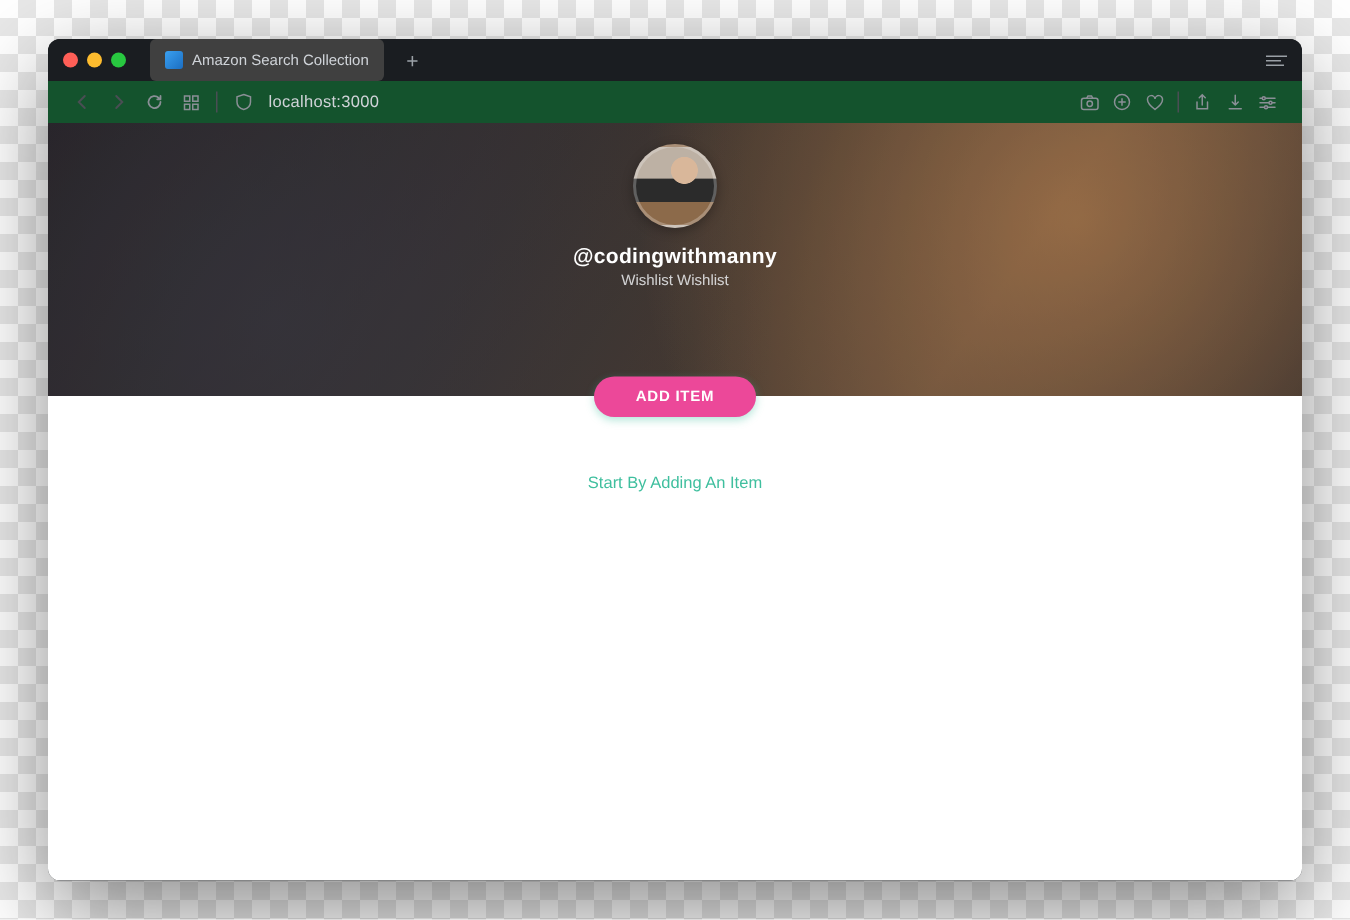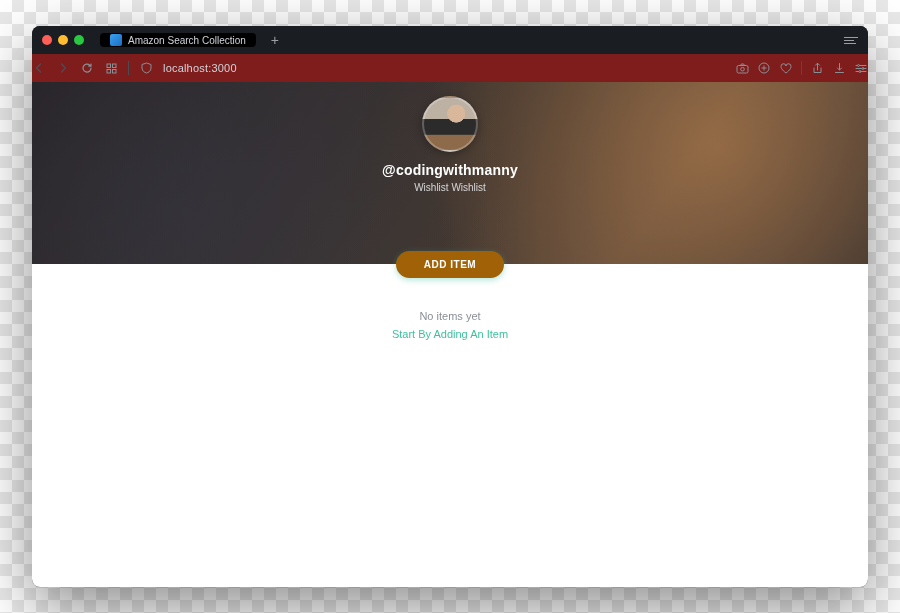--- a/index.html
+++ b/index.html
@@ -33,22 +33,22 @@
       position: relative;
     }
     .traffic-lights { display: flex; gap: 6px; margin-right: 8px; }
     .tl { width: 10px; height: 10px; border-radius: 50%; }
     .tl.close { background: #ff5f57; }
     .tl.min { background: #febc2e; }
     .tl.max { background: #28c840; }
     .tab {
       display: flex;
       align-items: center;
-      background: #000000;
-      height: 14px;
+      background: #404040;
+      height: 28px;
       padding: 0 10px;
       border-radius: 4px;
       gap: 6px;
       font-size: 10px;
       color: #cfd3d8;
     }
     .tab-favicon {
       width: 12px; height: 12px;
       background: linear-gradient(135deg,#3aa0f0,#1b6ec2);
       border-radius: 2px;
@@ -66,24 +66,24 @@
     .menu-lines {
       width: 16px; display: flex; flex-direction: column; gap: 2px;
       cursor: pointer;
     }
     .menu-lines span { height: 1px; background: #9aa0a6; }
     .menu-lines span:nth-child(1){width:14px;}
     .menu-lines span:nth-child(2){width:10px;}
     .menu-lines span:nth-child(3){width:12px;}
     .addr-bar {
       height: 28px;
-      background: #7f1d1d;
-      display: flex;
-      align-items: center;
-      padding: 0 0;
+      background: #14532d;
+      display: flex;
+      align-items: center;
+      padding: 0 16px;
       gap: 10px;
       font-size: 11px;
       color: #b8bcc2;
     }
     .nav-arrow, .tb-icon {
       width: 14px; height: 14px;
       display: flex; align-items: center; justify-content: center;
       color: #8a8f96; cursor: pointer;
       font-size: 12px;
     }
@@ -137,21 +137,21 @@
     }
     .add-row {
       height: 26px;
       position: relative;
       display: flex;
       justify-content: center;
     }
     .add-btn {
       position: absolute;
       top: -13px;
-      background: #a16207;
+      background: #ec4899;
       color: #fff;
       border: none;
       font-size: 10px;
       font-weight: 700;
       letter-spacing: 0.5px;
       padding: 8px 28px;
       border-radius: 14px;
       cursor: pointer;
       box-shadow: 0 2px 6px rgba(63,191,158,0.4);
     }
@@ -274,18 +274,17 @@
   <div class="content">
     <div class="hero">
       <div class="avatar"></div>
       <div class="handle">@codingwithmanny</div>
       <div class="subtitle">Wishlist Wishlist</div>
     </div>
     <div class="add-row">
       <button class="add-btn">ADD ITEM</button>
     </div>
     <div class="empty-state">
-      <div class="empty-msg">No items yet</div>
       <a class="empty-link">Start By Adding An Item</a>
     </div>
   </div>
 
 </div>
 
 </body></html>

